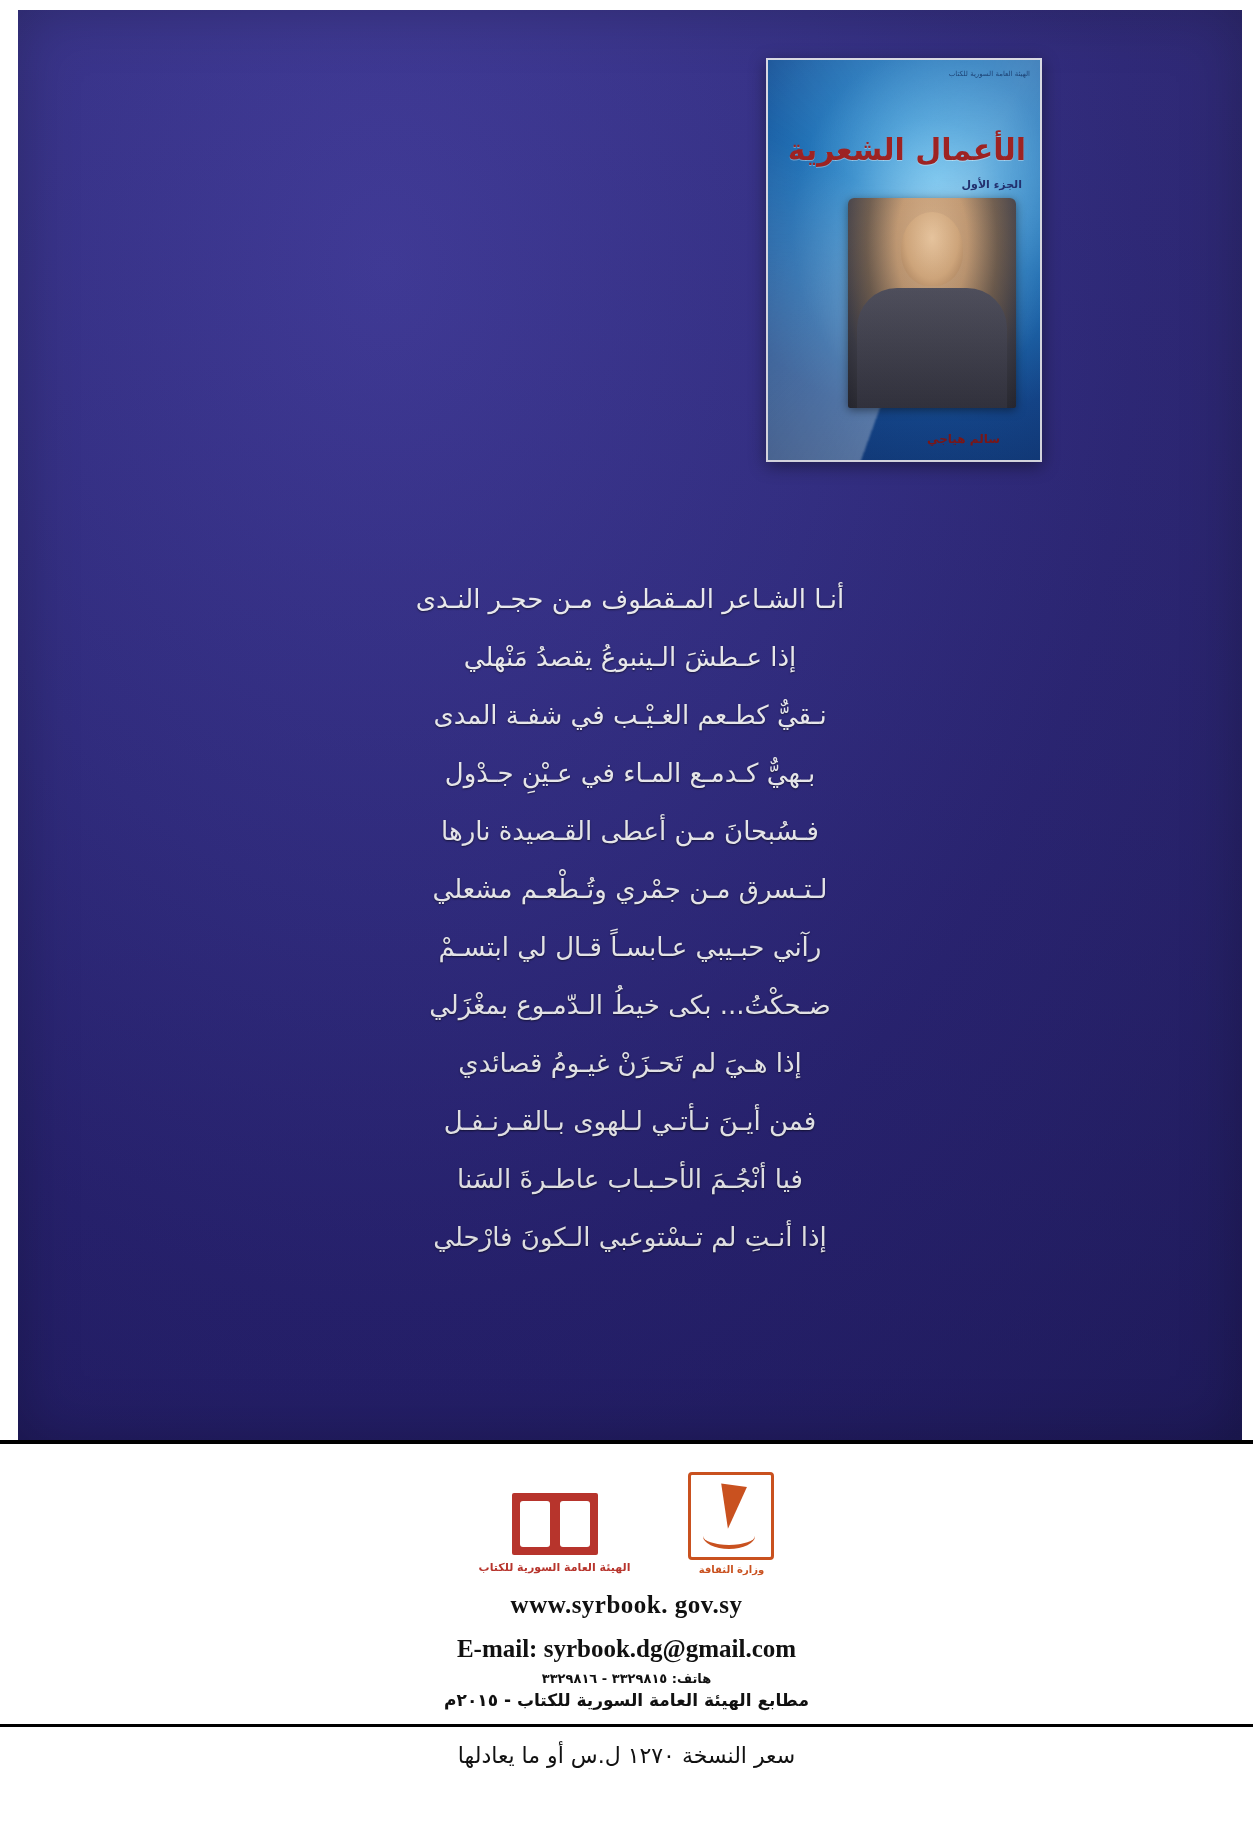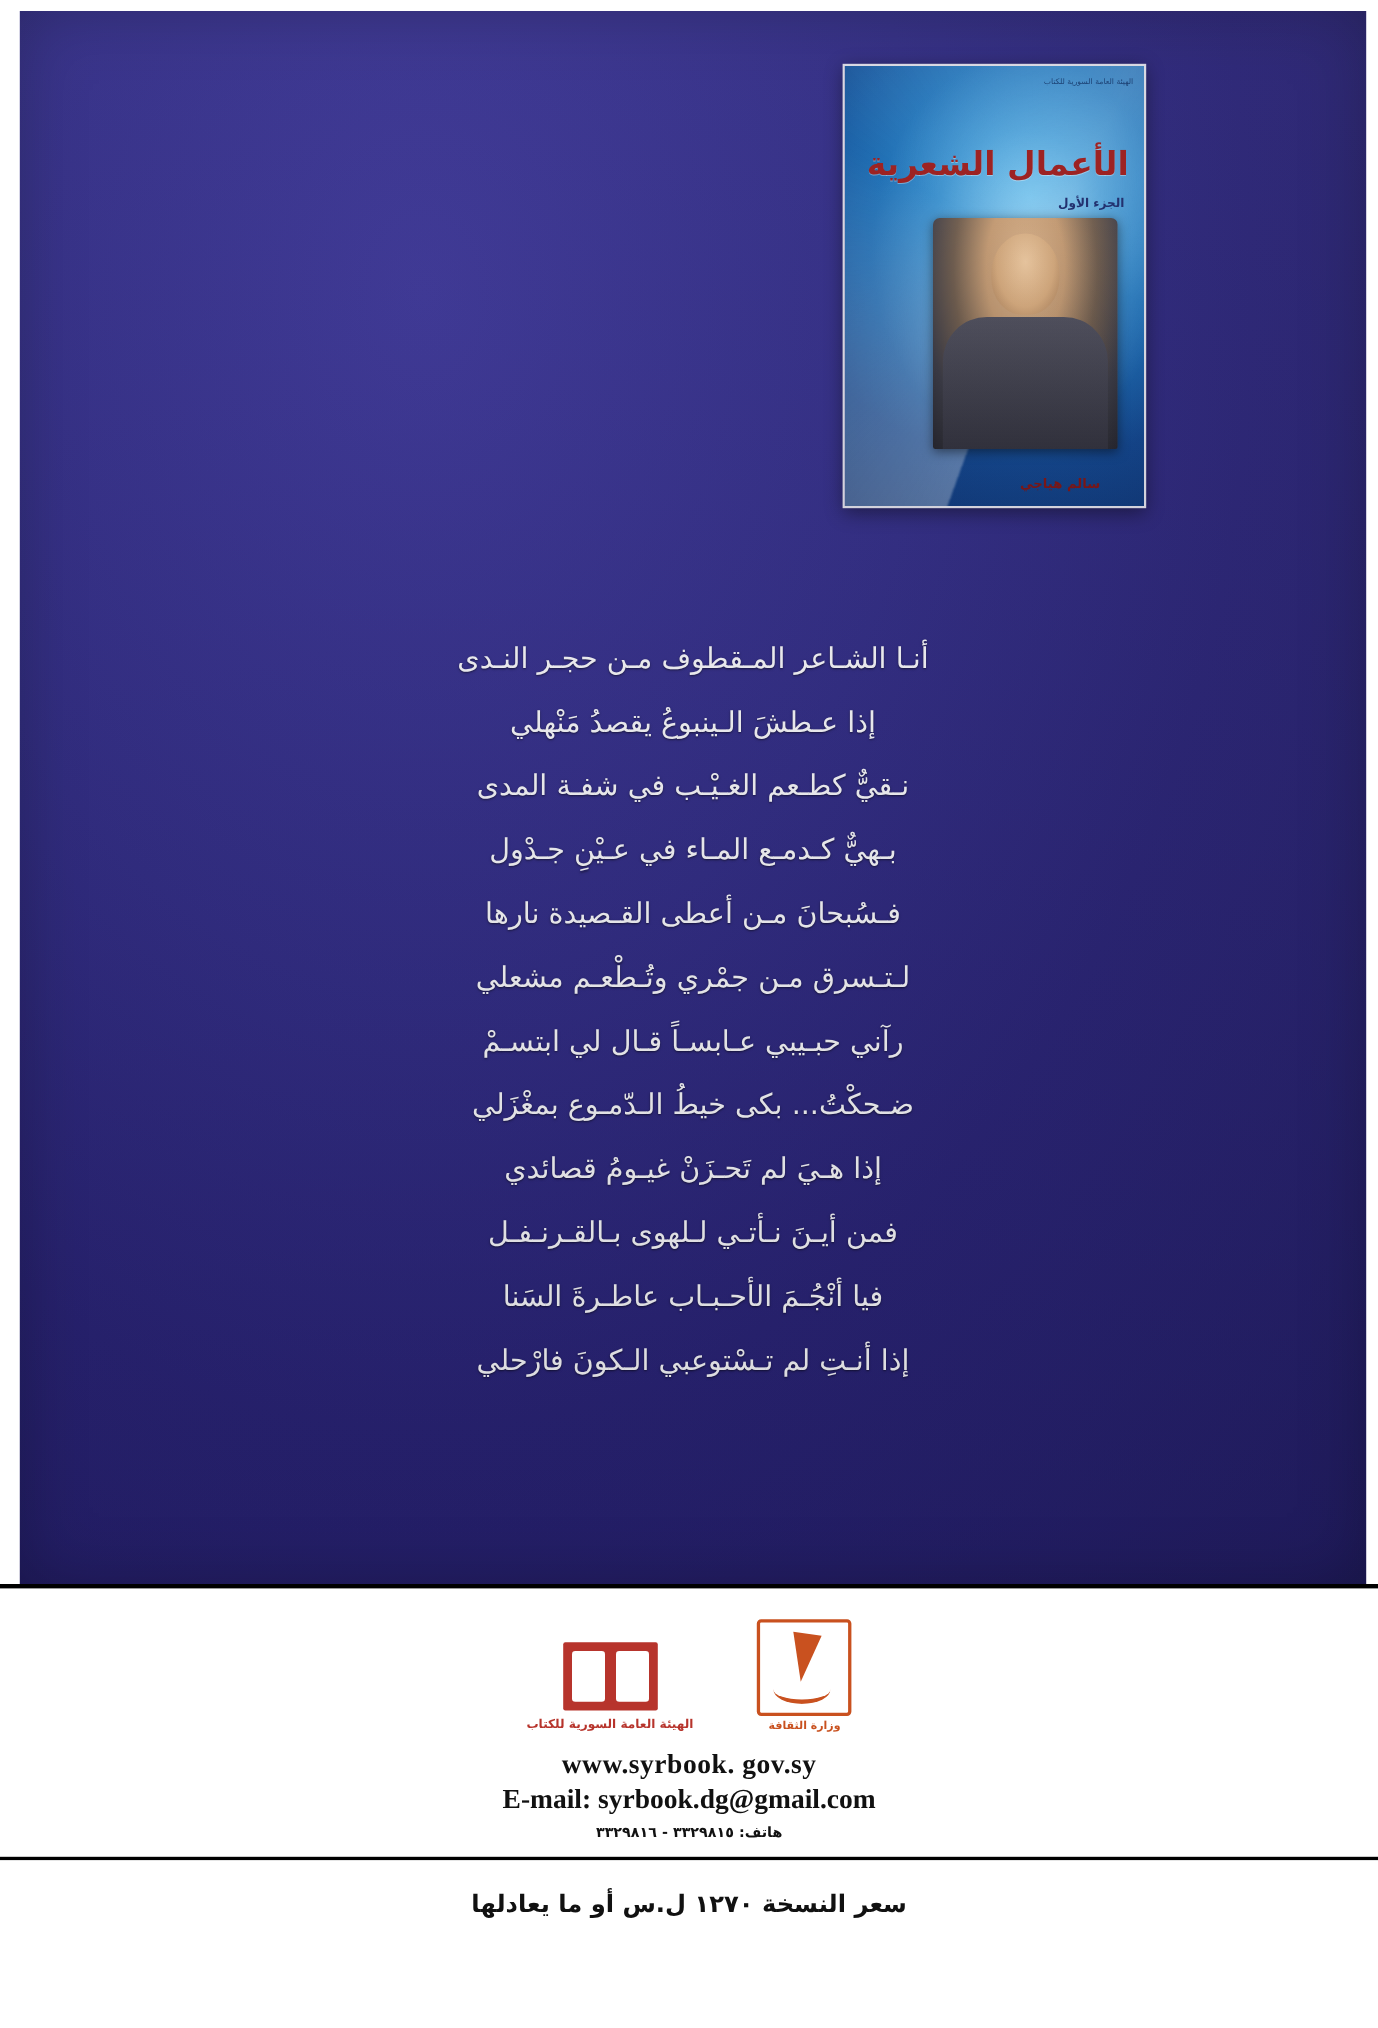--- a/index.html
+++ b/index.html
@@ -252,44 +252,44 @@
     font-weight: bold;
     color: #111111;
     letter-spacing: 0.5px;
     text-align: center;
   }
   .email {
     font-family: "Liberation Serif", "DejaVu Serif", serif;
     font-size: 25px;
     font-weight: bold;
     color: #111111;
-    margin-top: 4px;
+    margin-top: 16px;
   }
   .phone {
     margin-top: 8px;
     font-size: 13px;
     color: #111111;
     font-weight: bold;
   }
   .press {
     margin-top: 4px;
     font-size: 17px;
     color: #111111;
     font-weight: bold;
   }
   .rule {
     width: 1253px;
     height: 3px;
     background: #000000;
     margin: 14px auto 0 auto;
   }
   .price {
-    margin-top: 28px;
+    margin-top: 16px;
     font-size: 22px;
-    font-weight: bold;
+    font-weight: normal;
     color: #111111;
   }
   .top-rule {
     position: absolute;
     left: 0;
     right: 0;
     top: 1440px;
     height: 4px;
     background: #000000;
   }
@@ -345,17 +345,18 @@
           <div class="logo-book-spine"></div>
         </div>
         <div class="logo-caption">الهيئة العامة
 السورية للكتاب</div>
       </div>
     </div>
 
     <div class="web">www.syrbook. gov.sy</div>
     <div class="email">E-mail: syrbook.dg@gmail.com</div>
     <div class="phone">هاتف: ٣٣٢٩٨١٥ - ٣٣٢٩٨١٦</div>
+    <div class="press">مطابع الهيئة العامة السورية للكتاب - ٢٠١٥م</div>
     <div class="rule"></div>
     <div class="price">سعر النسخة ١٢٧٠ ل.س أو ما يعادلها</div>
   </div>
 
 </div>
 
 </body></html>

